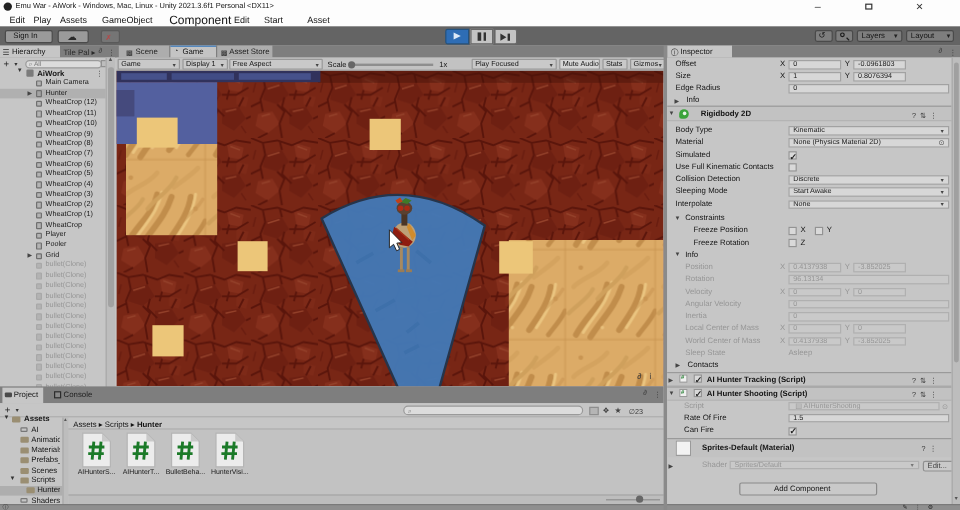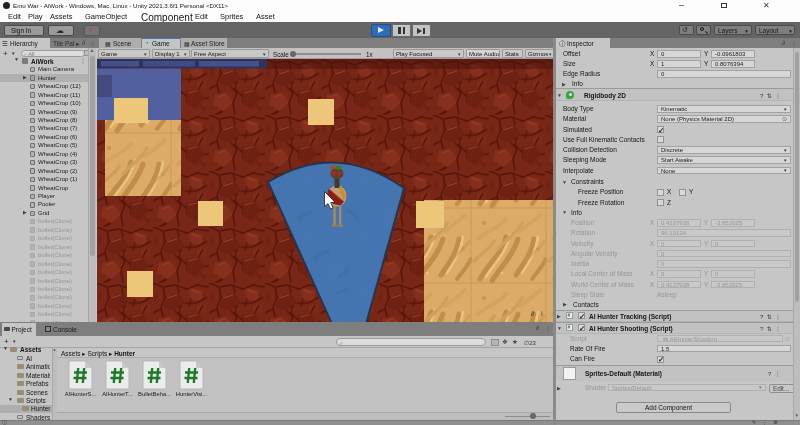--- a/index.html
+++ b/index.html
@@ -18,21 +18,21 @@
 <div class="t" style="left:679px;top:0px;font-size:9px;color:#333;">–</div>
 <div class="ab" style="left:721px;top:2.5px;width:5.5px;height:5.5px;border:1px solid #333;"></div>
 <div class="t" style="left:763px;top:0.5px;font-size:8px;color:#333;">✕</div>
 <div class="ab" style="left:0;top:10px;width:800px;height:12px;background:#fdfdfd;"></div>
 <div class="t" style="left:8px;top:12px;font-size:7.5px;">Edit</div>
 <div class="t" style="left:28px;top:12px;font-size:7.5px;">Play</div>
 <div class="t" style="left:50px;top:12px;font-size:7.5px;">Assets</div>
 <div class="t" style="left:85px;top:12px;font-size:7.5px;">GameObject</div>
 <div class="t" style="left:141px;top:12px;font-size:10px;">Component</div>
 <div class="t" style="left:195px;top:12px;font-size:7.5px;">Edit</div>
-<div class="t" style="left:220px;top:12px;font-size:7.5px;">Sprites</div>
+<div class="t" style="left:220px;top:12px;font-size:7.5px;">Start</div>
 <div class="t" style="left:256px;top:12px;font-size:7.5px;">Asset</div>
 <div class="ab" style="left:0;top:22px;width:800px;height:16px;background:#646464;"></div>
 <div class="ab" style="left:4px;top:25px;width:40px;height:11px;background:#9a9a9a;border:1px solid #4a4a4a;border-radius:2px;"></div>
 <div class="t" style="left:11px;top:27px;font-size:6.5px;">Sign In</div>
 <div class="ab" style="left:48px;top:25px;width:26px;height:11px;background:#9a9a9a;border:1px solid #4a4a4a;border-radius:2px;"></div>
 <div class="t" style="left:56px;top:25.5px;font-size:8px;color:#2a2a2a;">☁</div>
 <div class="ab" style="left:84px;top:25px;width:16px;height:11px;background:#757575;border:1px solid #5a5a5a;border-radius:2px;"></div>
 <div class="t" style="left:88px;top:27px;font-size:6px;color:#b44;">✗</div>
 <div class="ab" style="left:371px;top:24px;width:20px;height:13px;background:#2e6db5;border:1px solid #24527e;border-radius:2px 0 0 2px;"></div>
 <div class="ab" style="left:378px;top:27px;width:0;height:0;border-left:6px solid #dce9f7;border-top:3.5px solid transparent;border-bottom:3.5px solid transparent;"></div>

